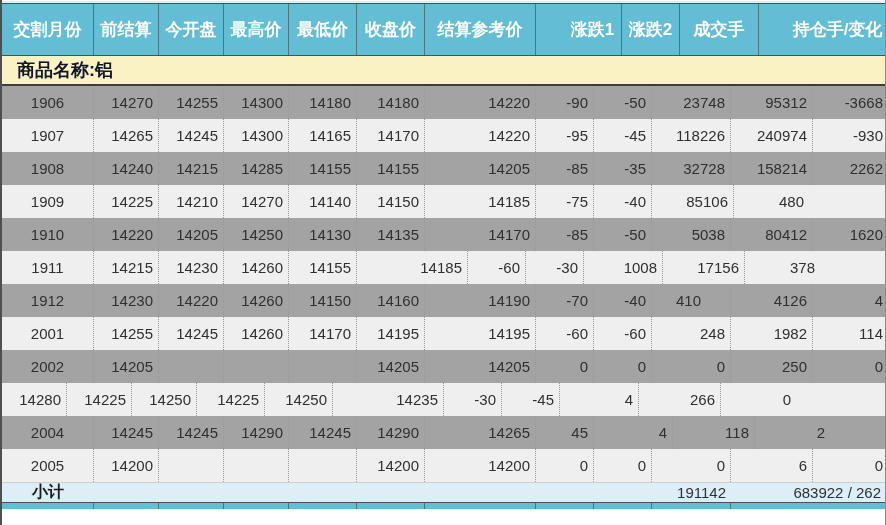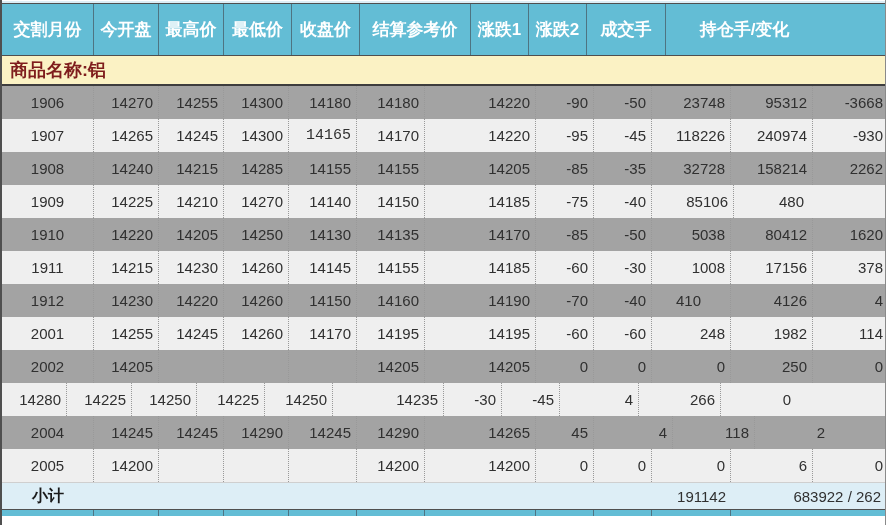--- a/index.html
+++ b/index.html
@@ -33,37 +33,37 @@
   .hcell{
     height:100%;line-height:51px;text-align:center;
     color:var(--header-text);font-weight:bold;font-size:17px;
     border-right:1px solid var(--header-divider);
     white-space:nowrap;overflow:hidden;flex:none;
   }
   .hcell:last-child{border-right:none;}
   .commodity{
     height:30px;line-height:29px;background:var(--commodity-row-bg);
     border-bottom:2px solid #3d3d3d;
-    font-weight:bold;font-size:18px;color:#7f1d1d;padding-left:8px;
+    font-weight:bold;font-size:18px;color:#0f172a;padding-left:15px;
     white-space:nowrap;overflow:hidden;
   }
   .tbody{}
   .drow{display:flex;height:33px;background:#a3a3a3;}
   .drow.alt{background:var(--row-alt-bg);}
   .dcell{
     height:100%;line-height:33px;flex:none;
     font-size:15px;color:var(--data-text);
     text-align:right;padding-right:5px;
     border-right:1px dotted var(--divider-dotted);
     white-space:nowrap;overflow:hidden;
   }
   .dcell.center{text-align:center;padding-right:0;}
   .dcell:last-child{border-right:none;}
   .subtotal{
-    display:flex;height:28px;align-items:center;
+    display:flex;height:21px;align-items:center;
     background:var(--subtotal-bg);
     border-top:1px solid #cfcfcf;
     border-bottom:1px solid var(--border-dark);
     font-size:15px;color:var(--data-text);
   }
   .st-label{width:650px;padding-left:30px;font-weight:bold;font-size:16px;color:#1a1a1a;flex:none;}
   .st-vol{width:79px;text-align:right;padding-right:5px;flex:none;}
   .st-oi{width:157px;text-align:right;padding-right:7px;flex:none;}
   .next-strip{display:flex;height:6px;background:var(--header-bg);}
   .scell{height:100%;flex:none;border-right:1px solid var(--header-divider);}
@@ -71,26 +71,27 @@
 </style>
 </head>
 <body>
 
 <div class="screen">
 
   <div class="prev-strip"></div>
 
   <div class="hdr" id="header-row">
       <div class="hcell" style="width: 92px;">交割月份</div>
+      <div class="hcell" style="width: 65px;">前结算</div>
       <div class="hcell" style="width: 65px;">今开盘</div>
       <div class="hcell" style="width: 65px;">最高价</div>
       <div class="hcell" style="width: 68px;">最低价</div>
       <div class="hcell" style="width: 68px;">收盘价</div>
       <div class="hcell" style="width: 111px;">结算参考价</div>
-      <div class="hcell" style="width: 58px;">涨跌1</div>
+      <div class="hcell" style="width: 58px; margin-left: 28px;">涨跌1</div>
       <div class="hcell" style="width: 58px;">涨跌2</div>
       <div class="hcell" style="width: 79px;">成交手</div>
       <div class="hcell" style="width: 157px;">持仓手/变化</div>
     </div>
 
   <div class="commodity">
     <span>商品名称:铝</span>
   </div>
 
   <div class="tbody" id="table-body">
@@ -106,21 +107,21 @@
         <div class="dcell" style="width: 58px;">-50</div>
         <div class="dcell" style="width: 79px;">23748</div>
         <div class="dcell" style="width: 82px;">95312</div>
         <div class="dcell" style="width: 75px;">-3668</div>
       </div>
       <div class="drow alt">
         <div class="dcell center" style="width: 92px;">1907</div>
         <div class="dcell" style="width: 65px;">14265</div>
         <div class="dcell" style="width: 65px;">14245</div>
         <div class="dcell" style="width: 65px;">14300</div>
-        <div class="dcell" style="width: 68px; font-family: Liberation Mono, monospace;">14165</div>
+        <div class="dcell" style="width: 68px;">14165</div>
         <div class="dcell" style="width: 68px;">14170</div>
         <div class="dcell" style="width: 111px;">14220</div>
         <div class="dcell" style="width: 58px;">-95</div>
         <div class="dcell" style="width: 58px;">-45</div>
         <div class="dcell" style="width: 79px;">118226</div>
         <div class="dcell" style="width: 82px;">240974</div>
         <div class="dcell" style="width: 75px;">-930</div>
       </div>
       <div class="drow">
         <div class="dcell center" style="width: 92px;">1908</div>
@@ -161,21 +162,20 @@
         <div class="dcell" style="width: 58px;">-50</div>
         <div class="dcell" style="width: 79px;">5038</div>
         <div class="dcell" style="width: 82px;">80412</div>
         <div class="dcell" style="width: 75px;">1620</div>
       </div>
       <div class="drow alt">
         <div class="dcell center" style="width: 92px;">1911</div>
         <div class="dcell" style="width: 65px;">14215</div>
         <div class="dcell" style="width: 65px;">14230</div>
         <div class="dcell" style="width: 65px;">14260</div>
-        <div class="dcell" style="width: 68px;">14145</div>
         <div class="dcell" style="width: 68px;">14155</div>
         <div class="dcell" style="width: 111px;">14185</div>
         <div class="dcell" style="width: 58px;">-60</div>
         <div class="dcell" style="width: 58px;">-30</div>
         <div class="dcell" style="width: 79px;">1008</div>
         <div class="dcell" style="width: 82px;">17156</div>
         <div class="dcell" style="width: 75px;">378</div>
       </div>
       <div class="drow">
         <div class="dcell center" style="width: 92px;">1912</div>

